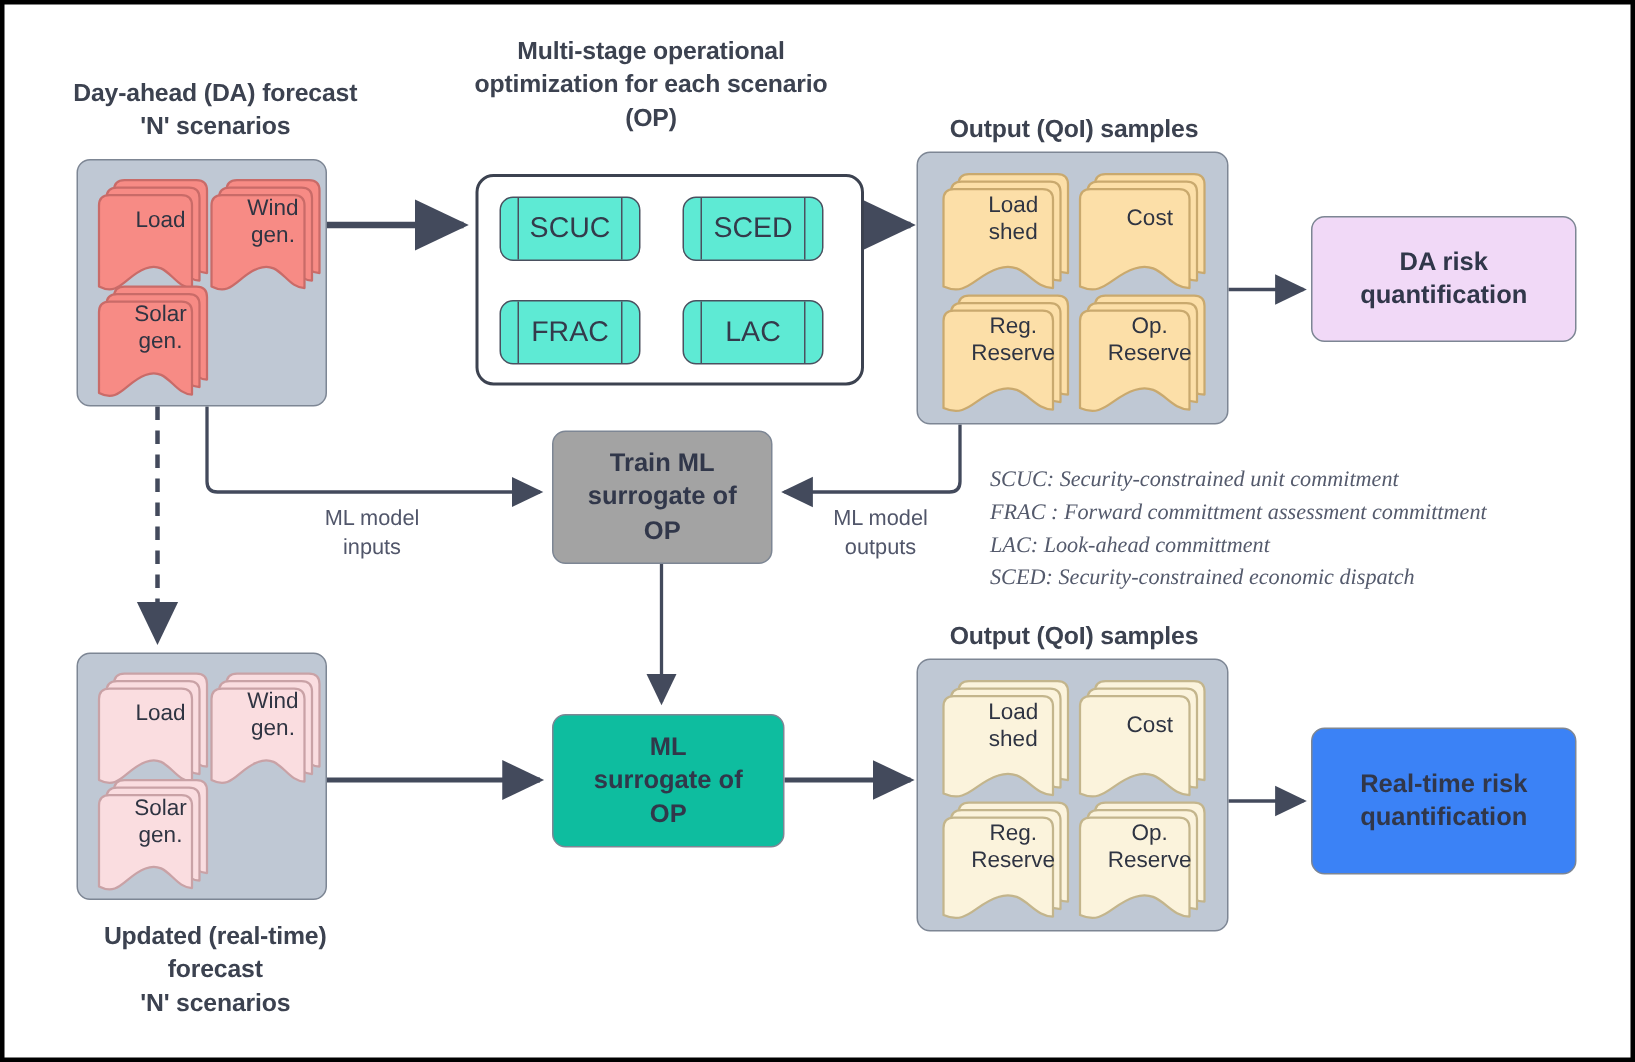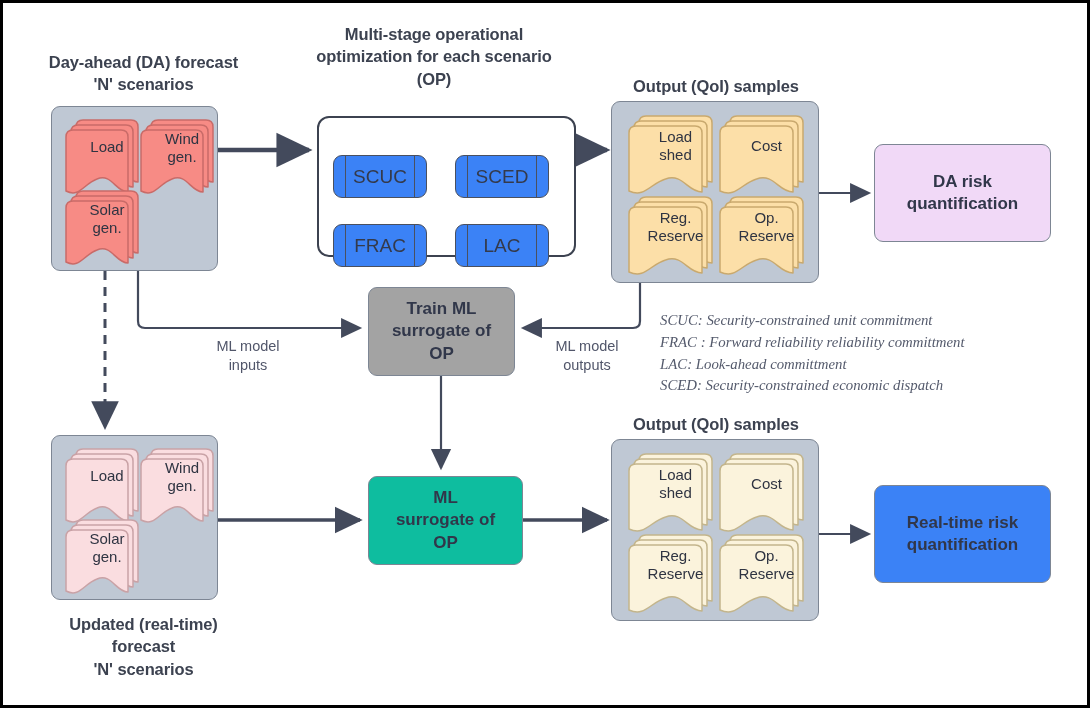--- a/index.html
+++ b/index.html
@@ -110,25 +110,24 @@
   .op-frame {
     position: absolute;
     border: 2.6px solid #3c4250;
     border-radius: 12px;
     box-sizing: border-box;
     background: #ffffff;
   }
   
   .sub-box {
     position: absolute;
-    background: #3b82f6;
+    background: #5eead4;
     border: 1.7px solid #4a505f;
     border-radius: 9px;
     box-sizing: border-box;
-    margin-top: 24px;
   }
   .sub-box::before,
   .sub-box::after {
     content: "";
     position: absolute;
     top: 0;
     bottom: 0;
     width: 0;
     border-left: 1.7px solid #4a505f;
   }
@@ -310,34 +309,34 @@
             <path d="M0,7 Q0,0 7,0 L66,0 Q73,0 73,7 L73,66 C58.400000000000006,66 54.019999999999996,47 36.5,53 C20.44,58 16.06,72 0,65 Z" fill="#fcdfa8" stroke="#c9a96e" stroke-width="1.5" stroke-linejoin="round"></path>
           </g>
           <g transform="translate(0,10)">
             <path d="M0,7 Q0,0 7,0 L66,0 Q73,0 73,7 L73,66 C58.400000000000006,66 54.019999999999996,47 36.5,53 C20.44,58 16.06,72 0,65 Z" fill="#fcdfa8" stroke="#c9a96e" stroke-width="1.5" stroke-linejoin="round"></path>
           </g>
         </svg>
       <div class="doc-label" style="top: 12px; left: 10px; width: 73px;">Op.<br>Reserve</div>
     </div>
   </div>
 
-  <div class="proc-box box-darisk" style="left:871px; top:141px; width:177px; height:98px;text-align:center;">
+  <div class="proc-box box-darisk" style="left:871px; top:141px; width:177px; height:84px;text-align:center;">
     <span>DA risk<br>quantification</span>
   </div>
 
   <div class="proc-box box-train" style="left:365px; top:284px; width:147px; height:89px;">
     <span>Train ML<br>surrogate of<br>OP</span>
   </div>
 
   <div class="edge-label" style="left:170px; top:334px; width:150px;">ML model<br>inputs</div>
   <div class="edge-label" style="left:524px; top:334px; width:120px;">ML model<br>outputs</div>
 
   <div class="legend" style="left:657px; top:307px;">
     <div>SCUC: Security-constrained unit commitment</div>
-    <div>FRAC : Forward reliability reliability committment</div>
+    <div>FRAC : Forward committment assessment committment</div>
     <div>LAC: Look-ahead committment</div>
     <div>SCED: Security-constrained economic dispatch</div>
   </div>
 
   <div class="group-box" style="left:48px; top:432px; width:167px; height:165px;">
     <div class="doc-stack" id="rt-doc-0" style="left: 14px; top: 13px; width: 72px; height: 78px;">
         <svg width="76" height="82" viewBox="0 0 76 82">
           <g transform="translate(10,0)">
             <path d="M0,7 Q0,0 7,0 L55,0 Q62,0 62,7 L62,62 C49.6,62 45.88,43 31,49 C17.360000000000003,54 13.64,68 0,61 Z" fill="#fadde0" stroke="#c9a2a6" stroke-width="1.5" stroke-linejoin="round"></path>
           </g>

